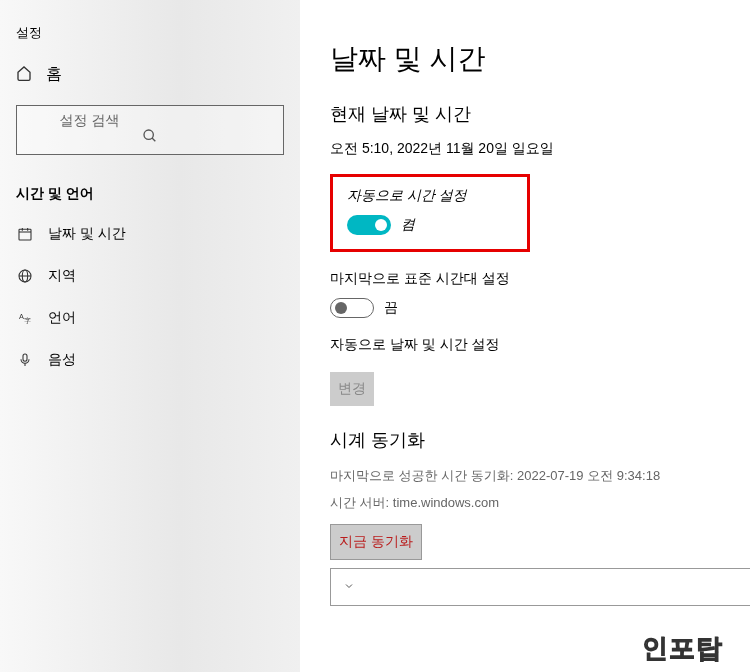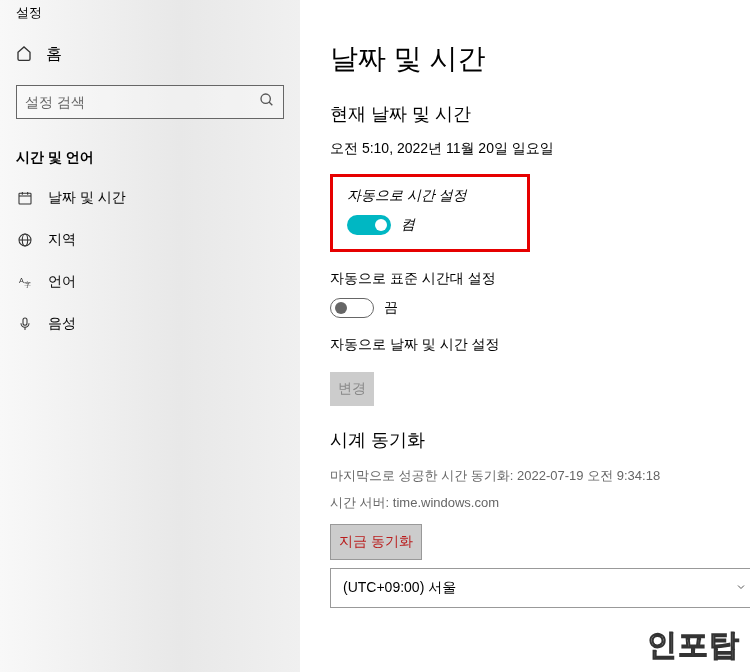--- a/index.html
+++ b/index.html
@@ -1,23 +1,23 @@
 <!DOCTYPE html>
 <html><head>
   <meta charset="utf-8">
   <style>
     * { margin: 0; padding: 0; box-sizing: border-box; font-family: "Segoe UI", "Malgun Gothic", sans-serif; }
     body { width: 750px; height: 672px; display: flex; background: #fff; overflow: hidden; position: relative; }
     
-    .sidebar { width: 300px; background: linear-gradient(to right, #f8f8f8, #e8e8e8 60%, #f0f0f0); padding: 0 0; }
+    .sidebar { width: 300px; background: linear-gradient(to right, #f8f8f8, #e8e8e8 60%, #f0f0f0); padding: 20px 0; }
     .app-title { font-size: 13px; padding: 4px 16px 12px; color: #000; }
     .home-row { display: flex; align-items: center; gap: 14px; padding: 10px 16px; cursor: pointer; }
     .home-icon svg { width: 16px; height: 16px; }
     
-    .search-box { margin: 10px 16px; border: 1px solid #666; background: rgba(255,255,255,0.35); display: flex; align-items: center; padding: 6px 8px; }
+    .search-box { margin: 10px 16px; border: 1px solid #666; background: rgba(255,255,255,0.35); display: flex; align-items: center; padding: 6px 8px; flex-direction: column; }
     .search-input { flex: 1; border: none; background: transparent; font-size: 14px; outline: none; }
     .search-input::placeholder { color: #666; }
     .search-icon svg { width: 16px; height: 16px; }
     
     .section-label { font-size: 14px; font-weight: 600; padding: 20px 16px 10px; }
     
     .nav-item { display: flex; align-items: center; gap: 14px; padding: 12px 16px; cursor: pointer; font-size: 14px; }
     .nav-icon { width: 18px; display: flex; justify-content: center; }
     .nav-icon svg { width: 16px; height: 16px; }
     
@@ -41,21 +41,21 @@
     .setting-block { margin-top: 18px; }
     .btn { background: #ccc; border: none; padding: 8px 8px; font-size: 14px; margin-top: 8px; cursor: pointer; }
     .btn-disabled { color: #888; cursor: default; }
     .btn-enabled { background: #ccc; color: #b91c1c; border: 1px solid #999; }
     
     .sync-info { font-size: 13px; color: #666; line-height: 1.6; margin-top: 6px; }
     
     .dropdown { width: 430px; border: 1px solid #999; padding: 10px 12px; display: flex; justify-content: space-between; align-items: center; font-size: 14px; margin-top: 8px; cursor: pointer; }
     .chevron svg { width: 12px; height: 12px; }
     
-    .watermark { position: absolute; bottom: 6px; right: 10px; font-size: 30px; font-weight: 700; color: #fff; -webkit-text-stroke: 1px #333; letter-spacing: 1px; }
+    .watermark { position: absolute; bottom: 6px; right: 27px; font-size: 26px; font-weight: 700; color: #fff; -webkit-text-stroke: 1px #333; letter-spacing: 1px; }
   </style>
 </head>
 <body>
 
 <div class="sidebar">
   <div class="app-title">설정</div>
 
   <div class="home-row">
     <span class="home-icon">
       <svg viewBox="0 0 24 24" fill="none" stroke="#333" stroke-width="2">
@@ -132,41 +132,40 @@
     <div class="setting-label">자동으로 시간 설정</div>
     <div class="toggle-row">
       <div class="toggle toggle-on">
           <div class="toggle-knob"></div>
         </div>
       <span class="toggle-label">켬</span>
     </div>
   </div>
   
   <div class="setting-block">
-    <div class="setting-label">자동으로 표준 시간대 설정</div>
+    <div class="setting-label">마지막으로 표준 시간대 설정</div>
     <div class="toggle-row">
       <div class="toggle toggle-off">
           <div class="toggle-knob"></div>
         </div>
       <span class="toggle-label">끔</span>
     </div>
   </div>
   
   <div class="setting-block">
     <div class="setting-label">자동으로 날짜 및 시간 설정</div>
     <button class="btn btn-disabled">변경</button>
   </div>
   
   <h2 class="section-heading">시계 동기화</h2>
   <div class="sync-info">마지막으로 성공한 시간 동기화: 2022-07-19 오전 9:34:18</div>
   <div class="sync-info">시간 서버: time.windows.com</div>
   <button class="btn btn-enabled" style="margin-top:10px">지금 동기화</button>
   
   <div class="dropdown">
-    <span>(UTC+09:00) 서울</span>
     <span class="chevron">
       <svg viewBox="0 0 24 24" fill="none" stroke="#555" stroke-width="2">
           <polyline points="6 9 12 15 18 9"></polyline>
         </svg>
     </span>
   </div>
   
   
   
   

